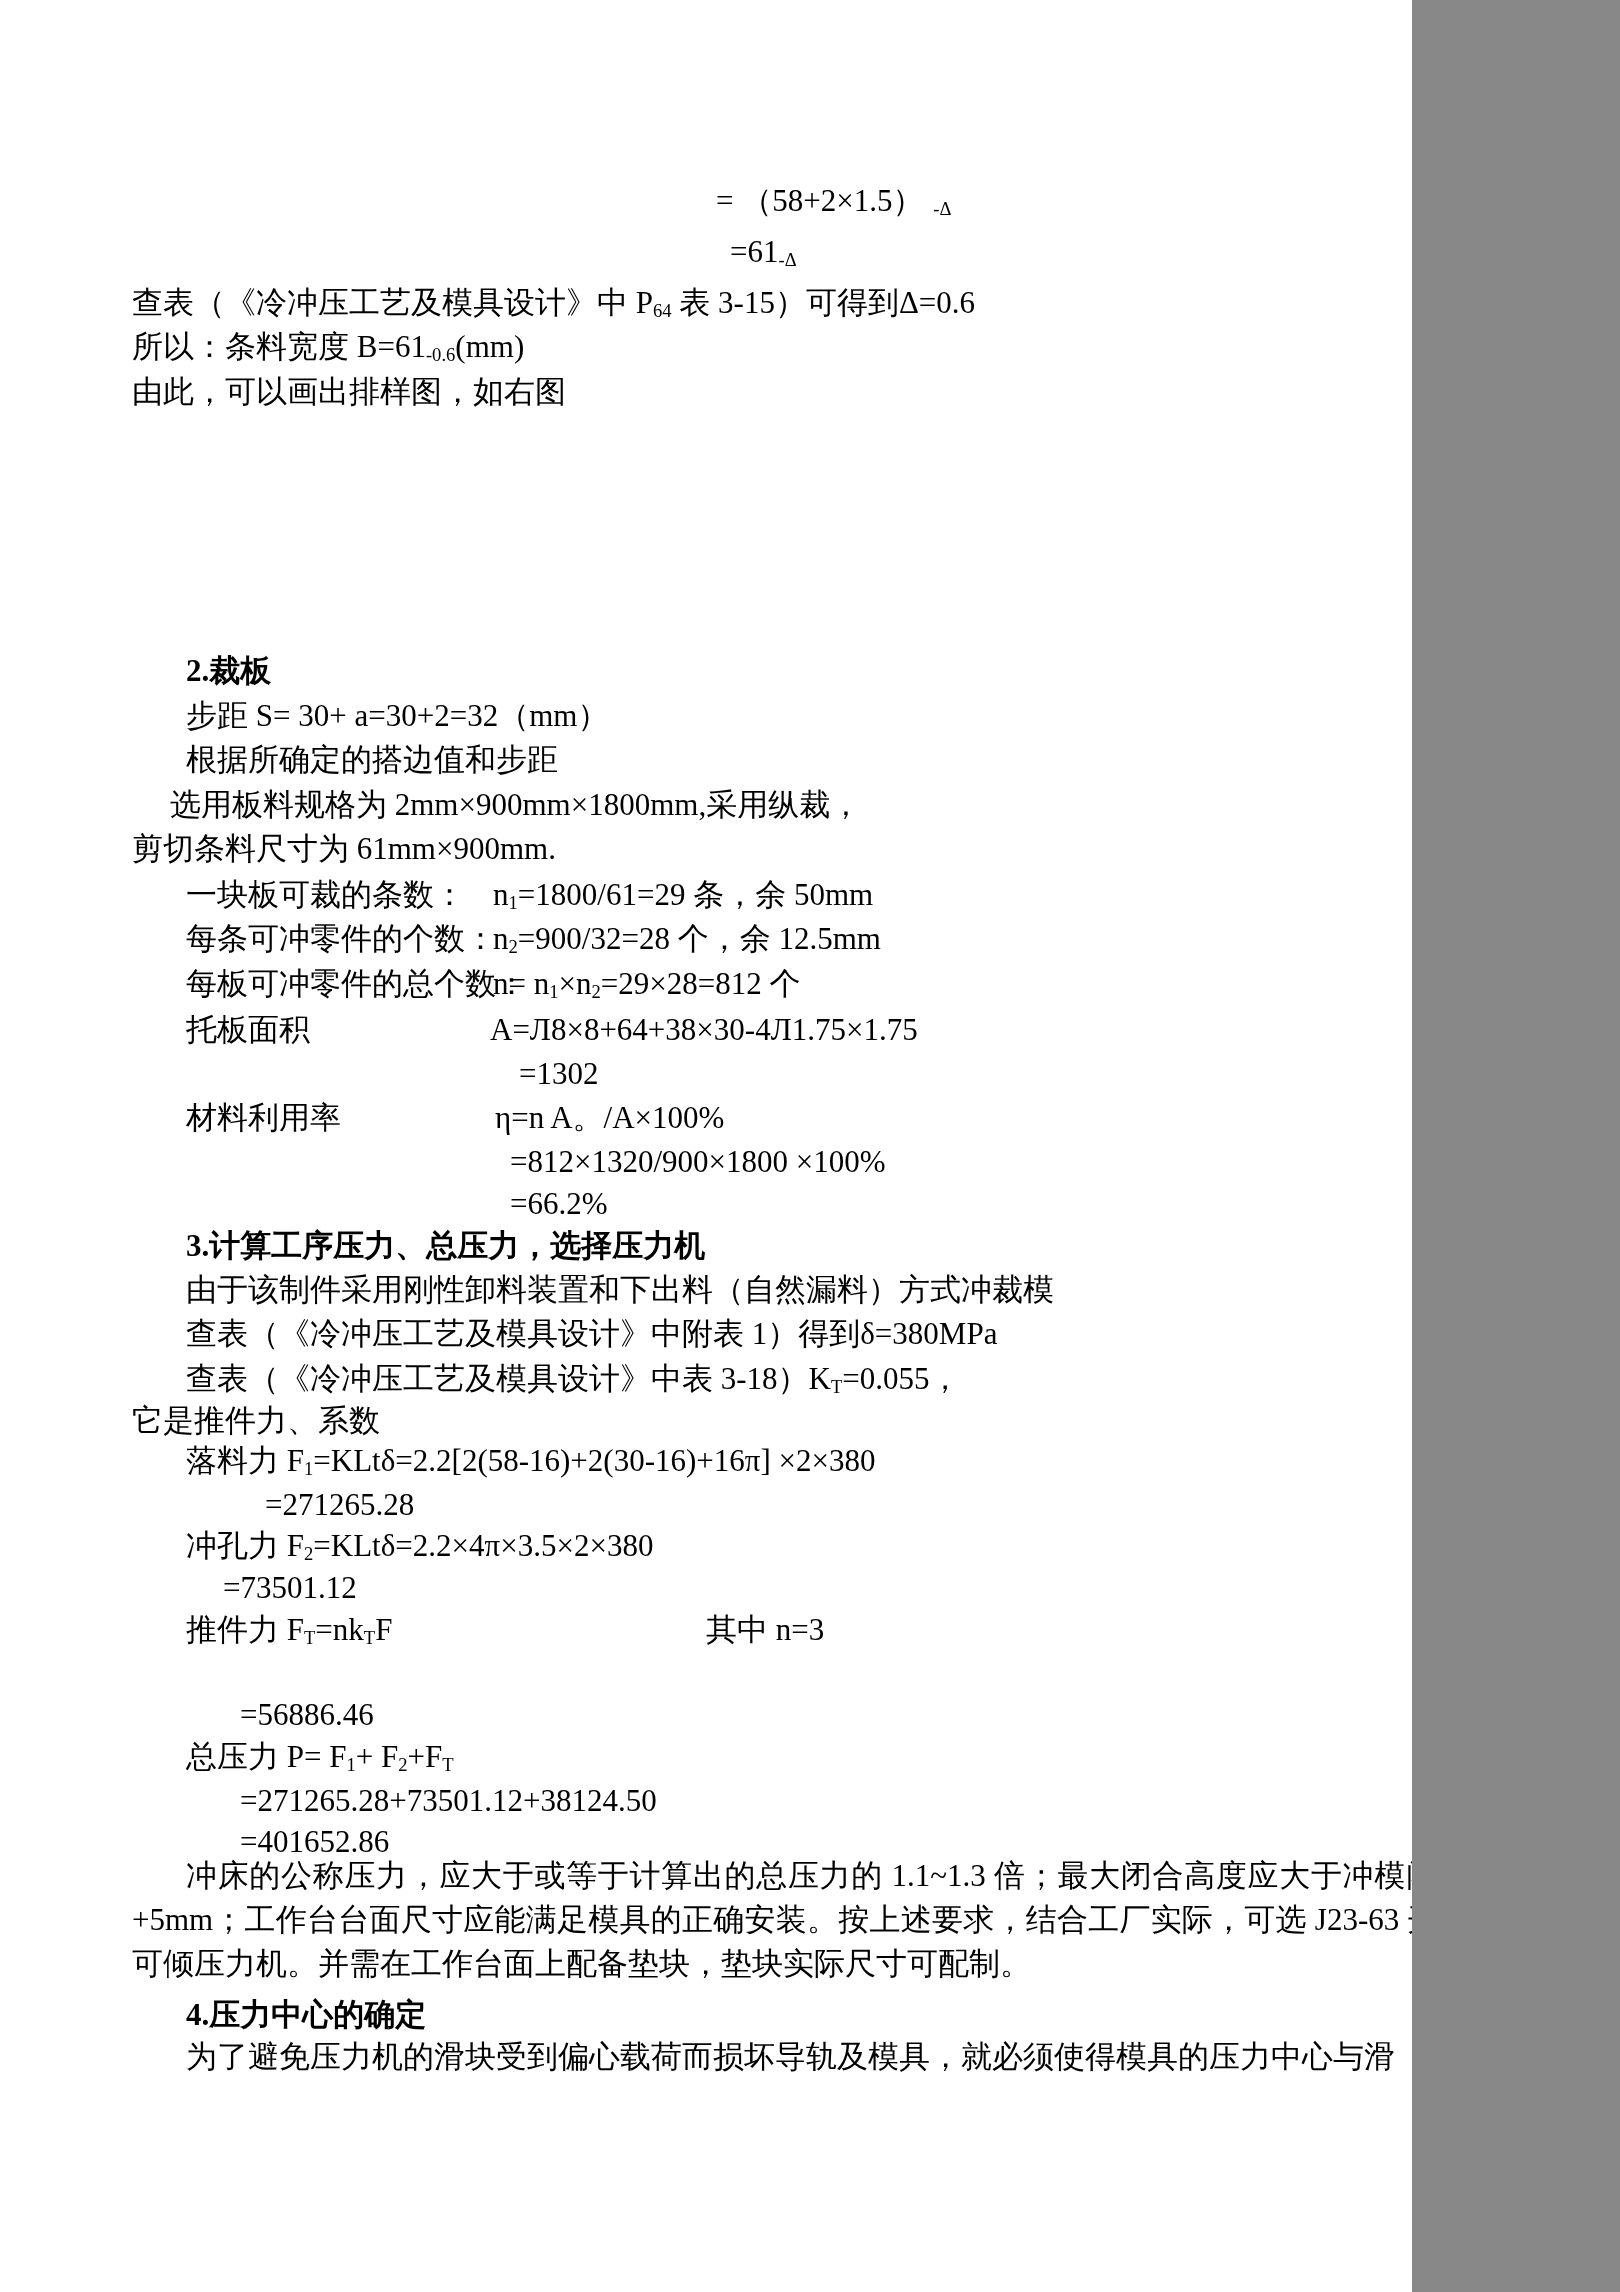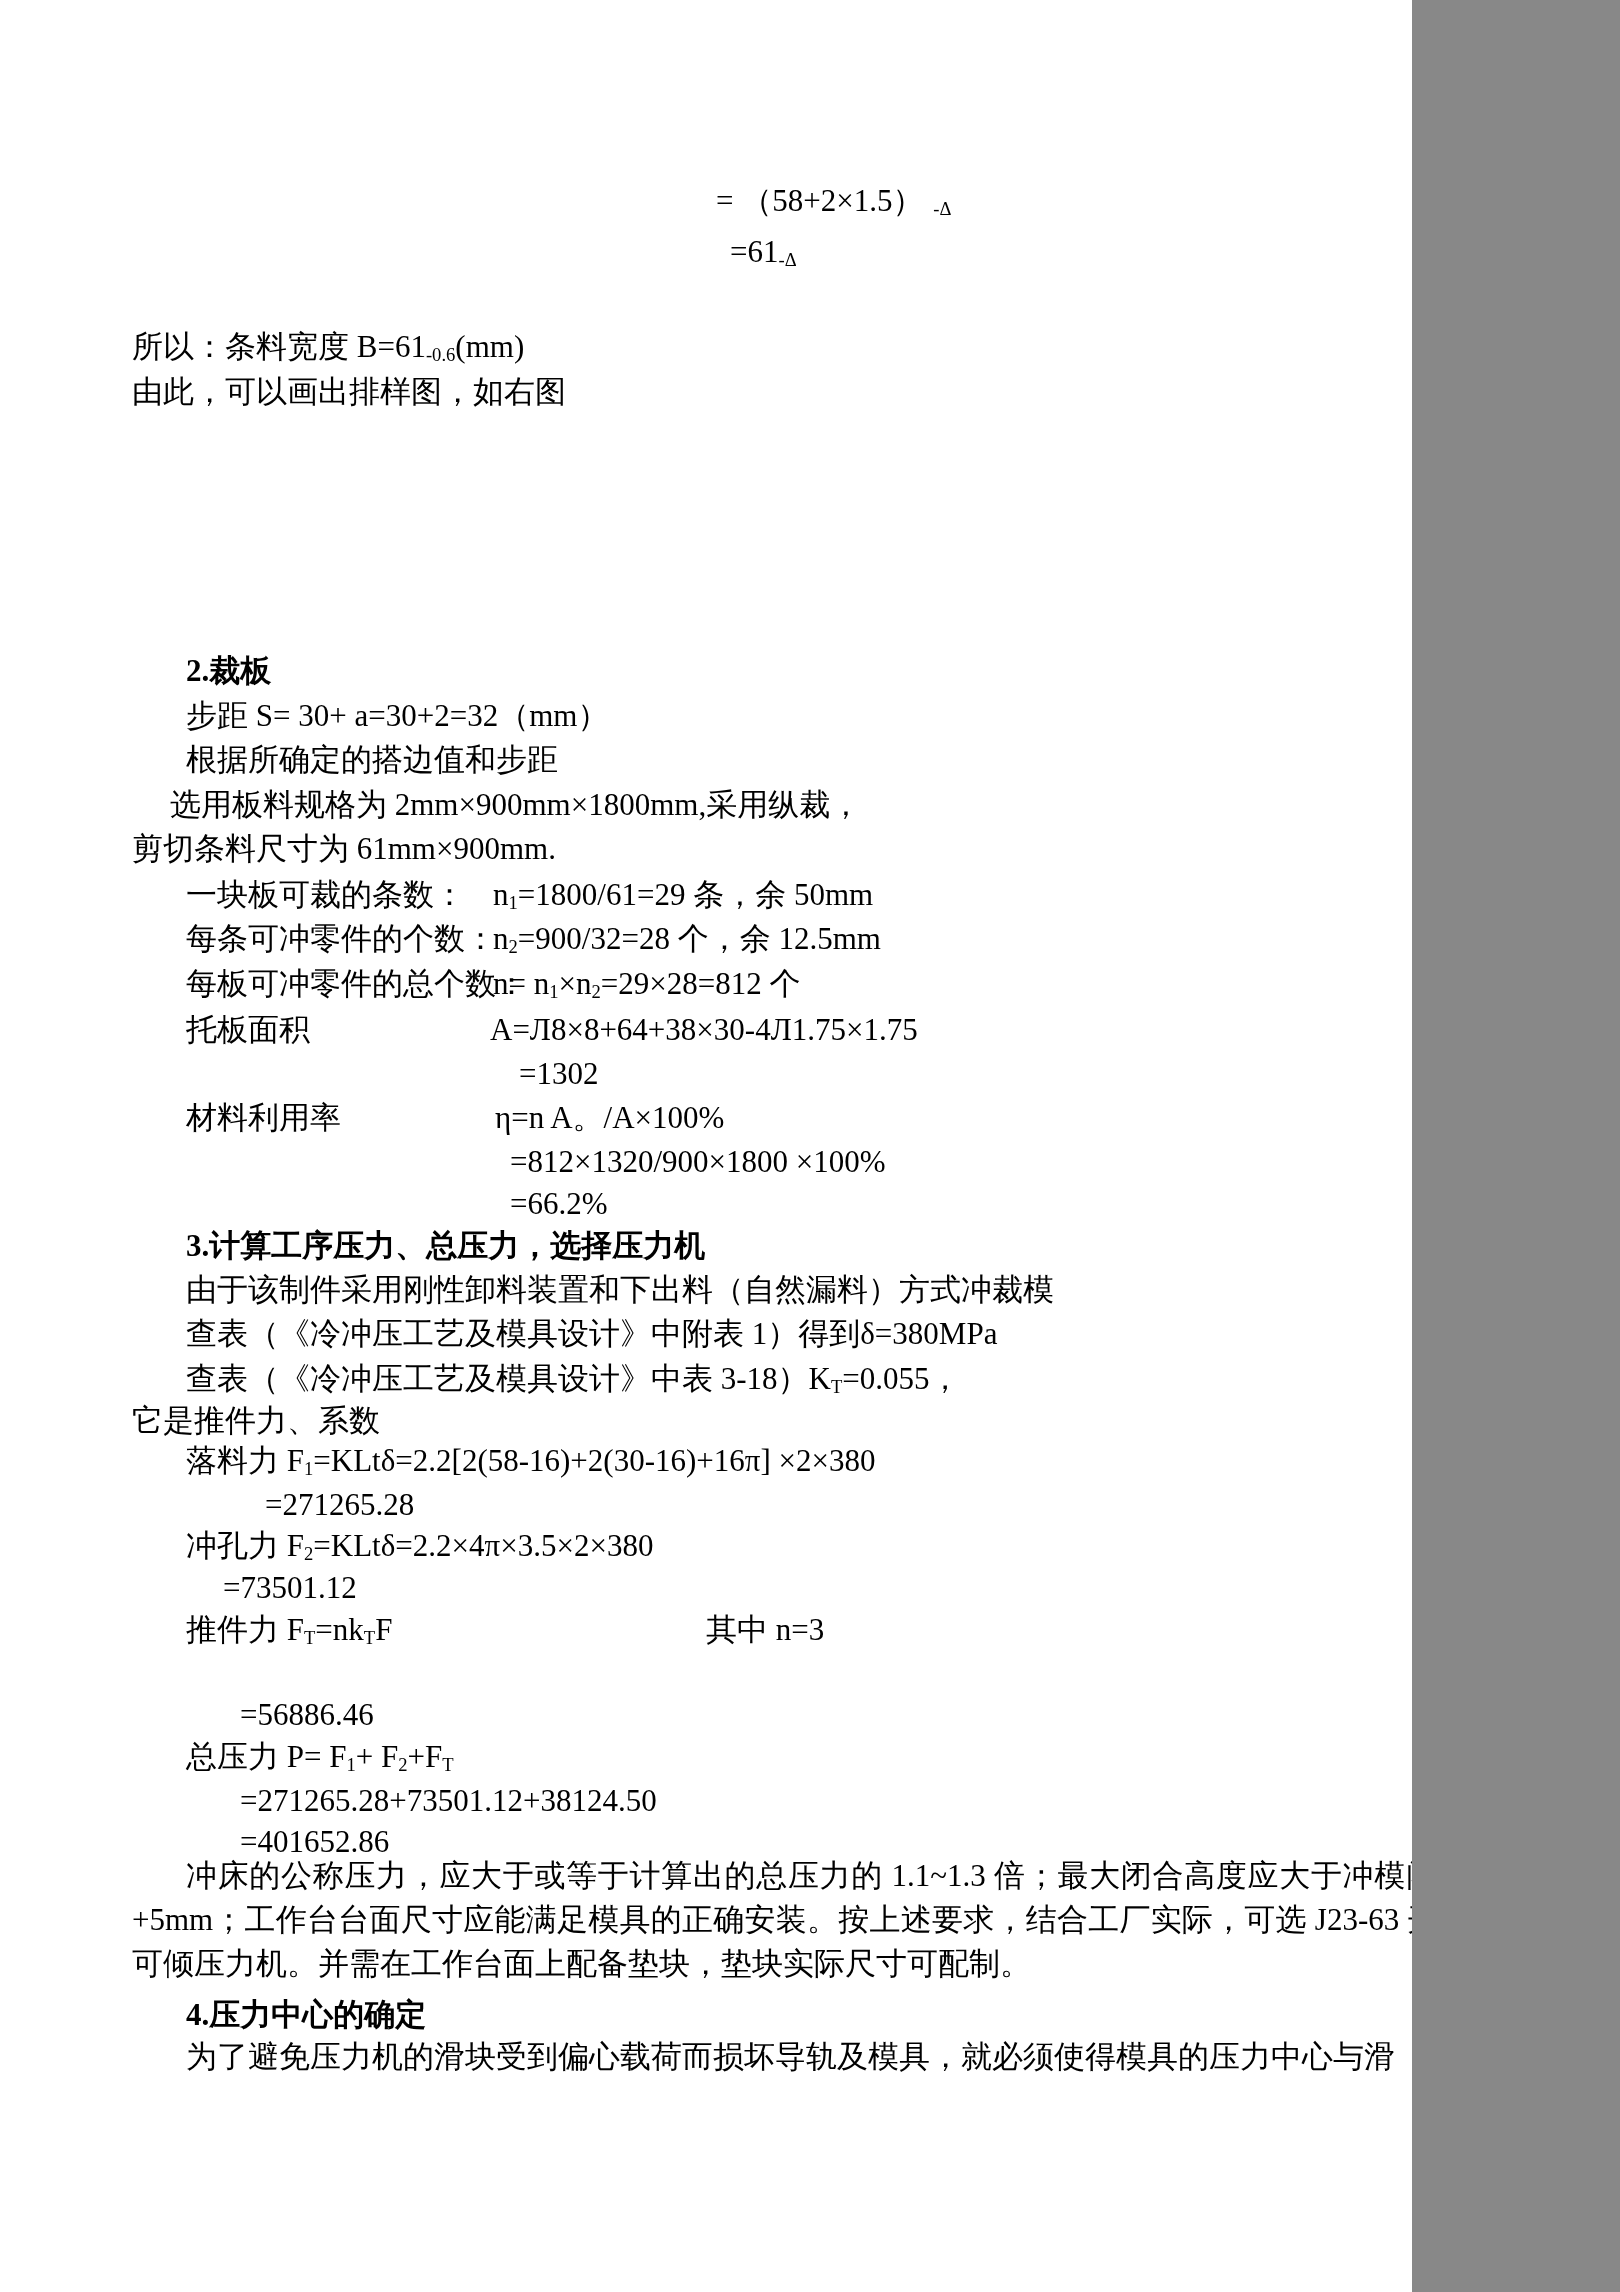--- a/index.html
+++ b/index.html
@@ -21,20 +21,21 @@
   }
 </style>
 </head>
 <body>
 
 <div class="page">
 
   <div class="ln" style="left:716px;top:179px;"><span>= （58+2×1.5）</span><span class="sb" style="margin-left:9.8px;">-Δ</span></div>
   <div class="ln" style="left:730px;top:230px;"><span>=61</span><span class="sb">-Δ</span></div>
 
+  <div class="ln" style="left:132px;top:281px;"><span>查表（《冷冲压工艺及模具设计》中 P</span><span class="sb">64</span><span> 表 3-15）可得到Δ=0.6</span></div>
   <div class="ln" style="left:132px;top:325px;"><span>所以：条料宽度 B=61</span><span class="sb">-0.6</span><span>(mm)</span></div>
   <div class="ln" style="left:132px;top:370px;">由此，可以画出排样图，如右图</div>
 
   <div class="ln bold" style="left:186px;top:649px;">2.裁板</div>
   <div class="ln" style="left:186px;top:694px;">步距 S= 30+ a=30+2=32（mm）</div>
   <div class="ln" style="left:186px;top:738px;">根据所确定的搭边值和步距</div>
   <div class="ln" style="left:170px;top:783px;">选用板料规格为 2mm×900mm×1800mm,采用纵裁，</div>
   <div class="ln" style="left:132px;top:827px;">剪切条料尺寸为 61mm×900mm.</div>
 
   <div class="ln" style="left:186px;top:873px;">一块板可裁的条数：</div>

